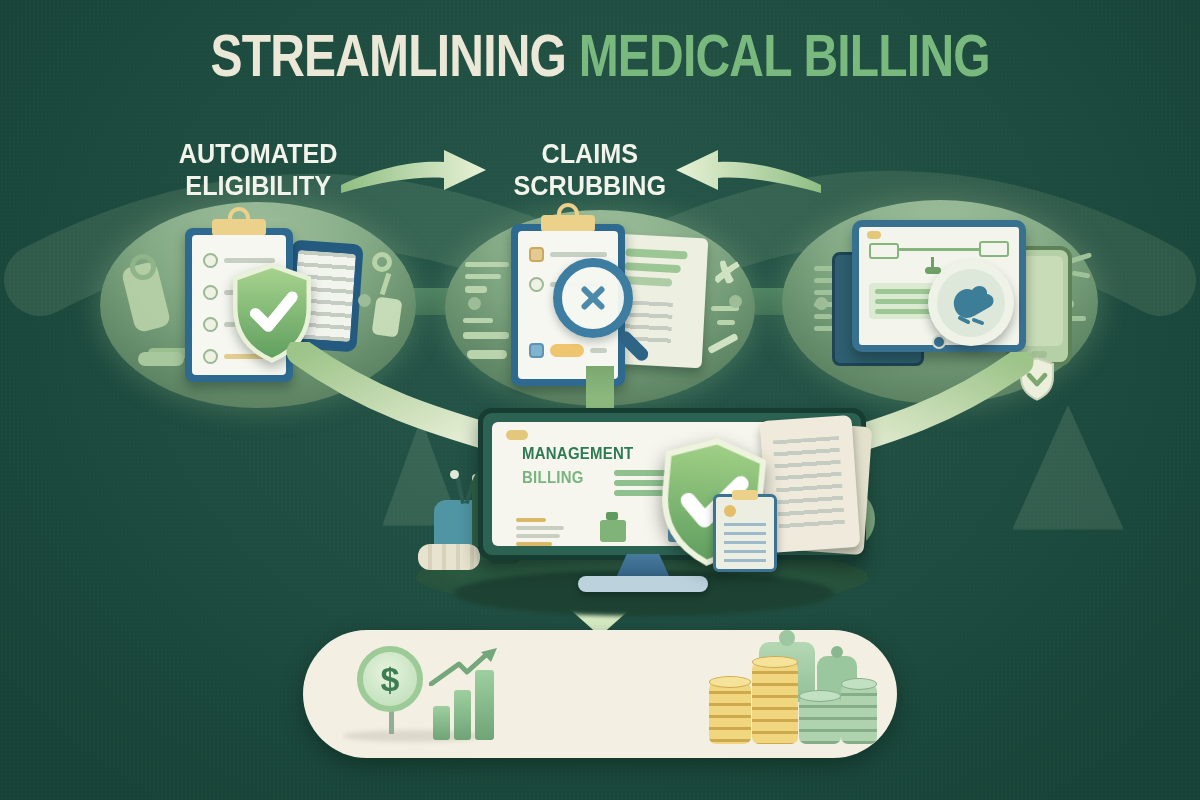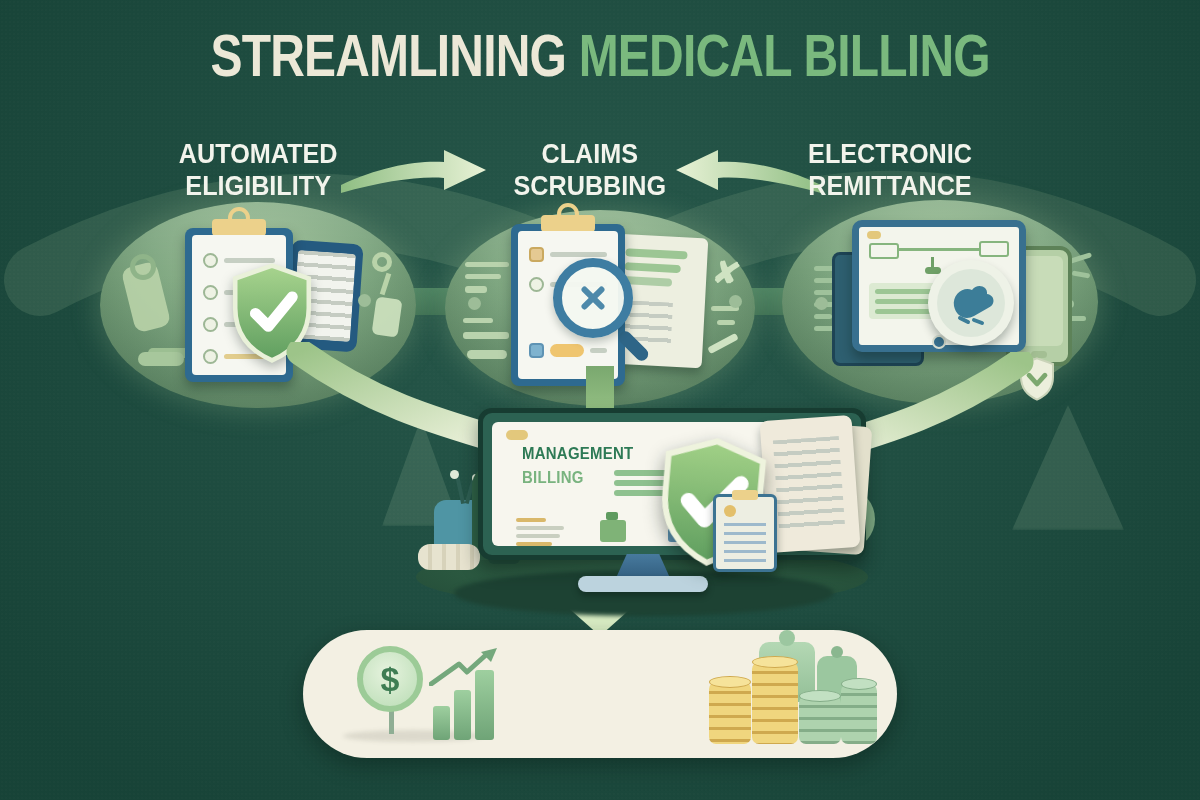--- a/index.html
+++ b/index.html
@@ -115,24 +115,20 @@
     <span>ELIGIBILITY</span></span>
   </div>
 
   <div class="abs title">
     <span class="condense"><span class="t1">STREAMLINING</span>
     <span class="t2">MEDICAL BILLING</span></span>
   </div>
   <div class="abs step-label" style="left:430px;text-decoration:underline;">
     <span class="condense"><span>CLAIMS</span><br>
     <span>SCRUBBING</span></span>
-  </div>
-  <div class="abs step-label" style="left:730px;">
-    <span class="condense"><span>ELECTRONIC</span><br>
-    <span>REMITTANCE</span></span>
   </div>
 
   <svg class="abs hdr-arrow" style="left:338px;" width="152" height="62" viewBox="0 0 152 62">
     <defs>
         <linearGradient id="hg1" x1="0" y1="0" x2="1" y2="0">
       <stop offset="0" stop-color="#8fbe83"></stop>
           <stop offset="1" stop-color="#e8f2d6"></stop>
         </linearGradient>
       </defs>
     <path d="M3,45 C42,26 82,20 106,22 L106,10 L148,30 L106,50 L106,38 C82,36 46,41 3,53 Z" fill="url(#hg1)"></path>

